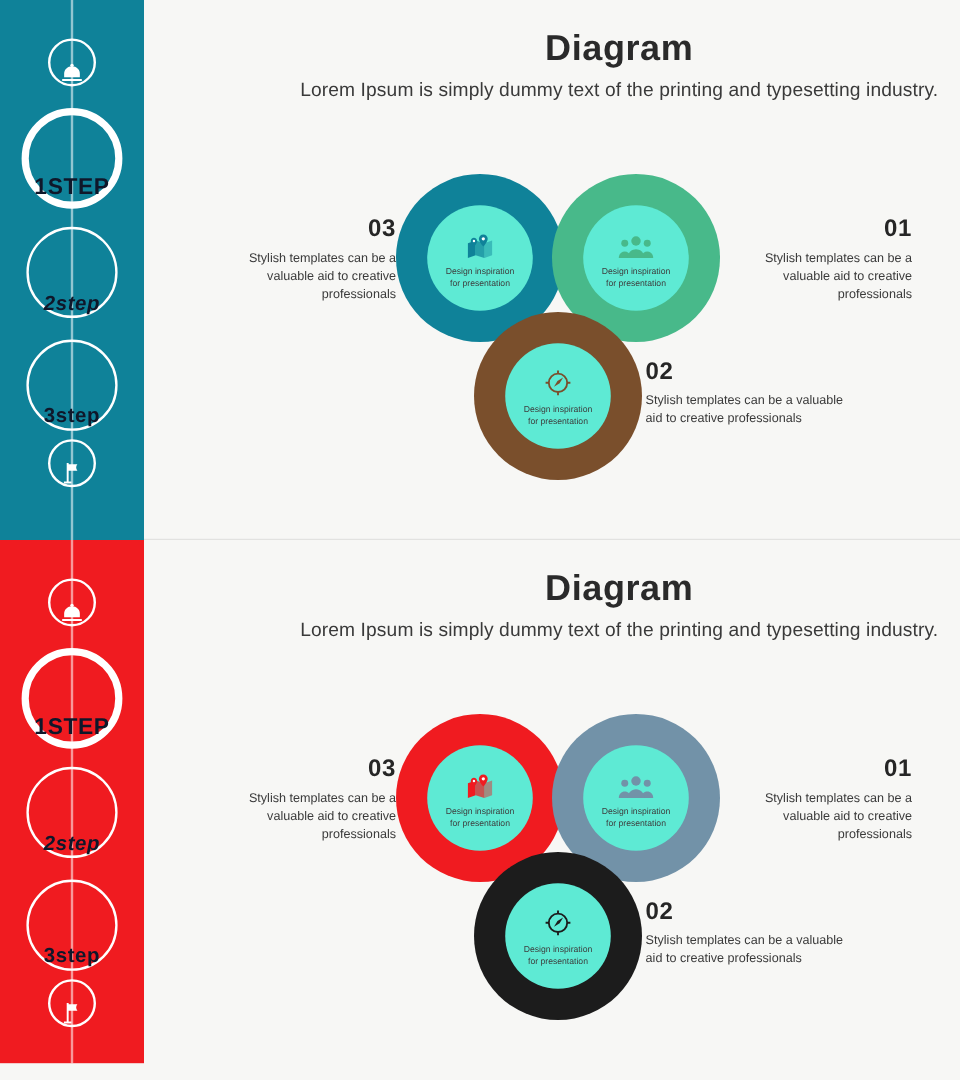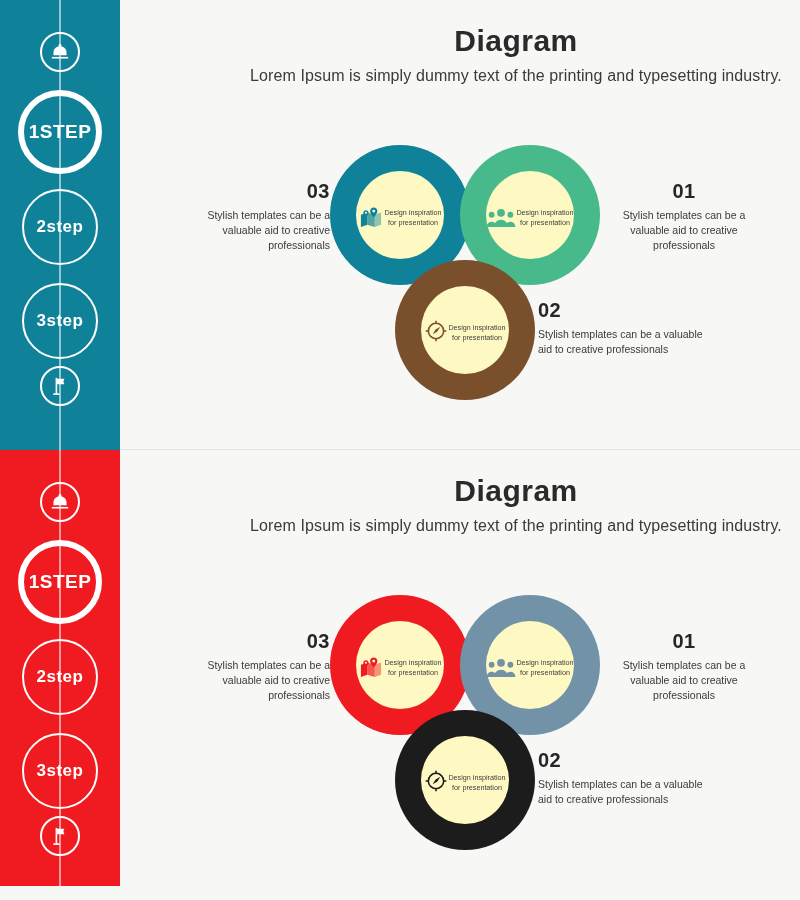--- a/index.html
+++ b/index.html
@@ -20,39 +20,39 @@
   .rail.teal { background: #0f8299; }
   .rail.red  { background: #f01b20; height: 436px; }
 
   .rail .spine {
     position: absolute; left: 59px; top: 0; width: 2px; height: 100%;
     background: rgba(255,255,255,0.55);
   }
   .rail .node {
     position: absolute; left: 50%; transform: translateX(-50%);
     border-radius: 50%;
-    display: flex; align-items: center; justify-content: center;
-    color: #ffffff;
+    display: flex; align-items: flex-end; justify-content: center;
+    color: #0f172a;
   }
   .rail .node.cap {
     width: 40px; height: 40px; border: 2px solid #ffffff;
     background: transparent;
   }
   .rail .node.cap.start { top: 32px; }
   .rail .node.cap.end   { top: 366px; }
   .rail .node.step {
     width: 76px; height: 76px; border: 2px solid #ffffff;
     font-size: 17px; letter-spacing: 0.5px; font-weight: 700;
   }
   .rail .node.step.primary {
     width: 84px; height: 84px; border-width: 6px;
     font-size: 19px;
   }
   .rail .node.step.s1 { top: 90px; }
-  .rail .node.step.s2 { top: 189px; }
+  .rail .node.step.s2 { top: 189px; font-style: italic; }
   .rail .node.step.s3 { top: 283px; }
   .rail .node svg { display: block; }
 
   
   .head { position: absolute; left: 120px; top: 0; width: 752px; text-align: center; padding-left: 40px; }
   .head .title {
     margin-top: 24px;
     font-size: 30px; font-weight: 700; color: #2a2a2a;
     letter-spacing: 0.5px;
   }
@@ -70,34 +70,34 @@
   }
   .ring.left   { left: 10px;  top: 5px;  }
   .ring.right  { left: 140px; top: 5px;  }
   .ring.bottom { left: 75px;  top: 120px; z-index: 3; }
 
   .ring .disc { position: absolute; inset: 0; border-radius: 50%; }
   .ring .hole {
     position: absolute; left: 50%; top: 50%;
     transform: translate(-50%, -50%);
     width: 88px; height: 88px; border-radius: 50%;
-    background: #fef9c3;
-    display: flex; flex-direction: row;
+    background: #5eead4;
+    display: flex; flex-direction: column;
     align-items: center; justify-content: center;
     z-index: 2;
   }
   .ring .hole .glyph { height: 26px; display: flex; align-items: flex-end; }
   .ring .hole .cap1 { margin-top: 5px; font-size: 7.2px; color: #3d3d3d; line-height: 1.35; text-align: center; }
 
   
   .callout { position: absolute; font-size: 10.5px; color: #3a3a3a; line-height: 1.45; width: 152px; }
   .callout .num { font-size: 20px; font-weight: 700; color: #262626; letter-spacing: 0.5px; margin-bottom: 2px; display: block; }
 
   .callout.c03 { text-align: right; }
-  .callout.c01 { text-align: center; }
+  .callout.c01 { text-align: right; }
   .callout.c02 { text-align: left; width: 170px; }
 
   .top-v  ~ .c03 { }
   
   .pos-03-top { left: 178px; top: 177px; }
   .pos-01-top { left: 608px; top: 177px; }
   .pos-02-top { left: 538px; top: 296px; }
   .pos-03-bot { left: 178px; top: 627px; }
   .pos-01-bot { left: 608px; top: 627px; }
   .pos-02-bot { left: 538px; top: 746px; }

